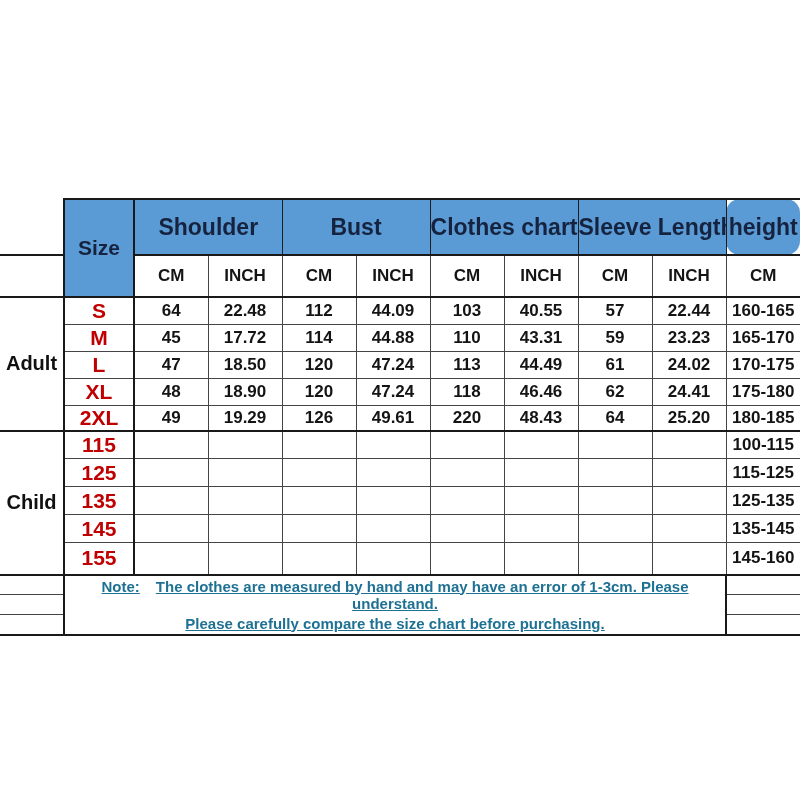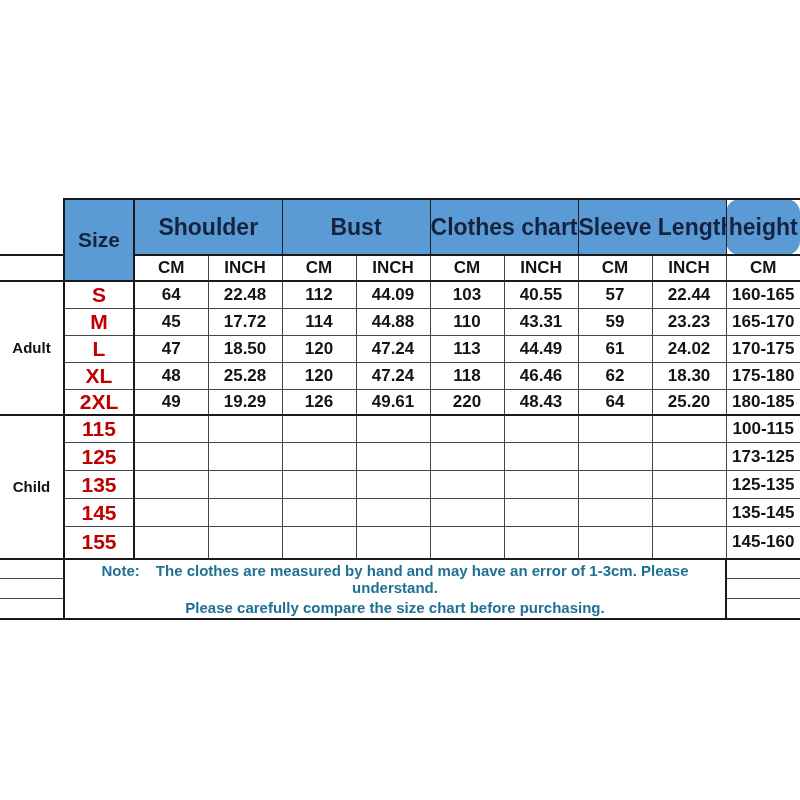--- a/index.html
+++ b/index.html
@@ -57,21 +57,21 @@
     border: 1px solid #454545;
     border-top: 2px solid #191919;
     border-bottom: 2px solid #191919;
     font-size: 17px;
   }
   .sub.last { border-right: none; }
   
   .rowgrp {
     border-bottom: 2px solid #191919;
     border-left: none;
-    font-size: 15px;
+    font-size: 20px;
     color: #111111;
     background: #ffffff;
   }
   
   .szcell {
     border-left: 2px solid #191919;
     border-right: 2px solid #191919;
     border-top: 1px solid #454545;
     border-bottom: 1px solid #454545;
     color: #c00000;
@@ -96,20 +96,21 @@
   .note-inner {
     display: flex;
     flex-direction: column;
     justify-content: center;
     gap: 3px;
     height: 58px;
     color: #1e7193;
     font-size: 15px;
     font-weight: 700;
     white-space: normal;
+    text-decoration: underline;
   }
   .note-l1 .note-text { margin-left: 16px; }
 </style>
 </head>
 <body>
 
 <div class="canvas">
   <table class="size-chart">
     <colgroup>
       <col style="width:64px">
@@ -129,21 +130,21 @@
         <tr style="height:56px">
       <td class="no-border"></td>
       <td class="blue corner" rowspan="2">Size</td>
       <td class="blue grp" colspan="2">Shoulder</td>
       <td class="blue grp" colspan="2">Bust</td>
       <td class="blue grp" colspan="2">Clothes chart</td>
       <td class="blue grp" colspan="2">Sleeve Length</td>
       <td class="blue grp last">height</td>
     </tr>
 
-    <tr style="height:26px">
+    <tr style="height:42px">
       <td class="m-sub"></td>
       <td class="sub">CM</td>
       <td class="sub">INCH</td>
       <td class="sub">CM</td>
       <td class="sub">INCH</td>
       <td class="sub">CM</td>
       <td class="sub">INCH</td>
       <td class="sub">CM</td>
       <td class="sub">INCH</td>
       <td class="sub last">CM</td>
@@ -182,27 +183,27 @@
       <td class="val">47.24</td>
       <td class="val">113</td>
       <td class="val">44.49</td>
       <td class="val">61</td>
       <td class="val">24.02</td>
       <td class="val last">170-175</td>
     </tr>
     <tr style="height:27px">
       <td class="szcell">XL</td>
       <td class="val">48</td>
-      <td class="val">25.28</td>
+      <td class="val">18.90</td>
       <td class="val">120</td>
       <td class="val">47.24</td>
       <td class="val">118</td>
       <td class="val">46.46</td>
       <td class="val">62</td>
-      <td class="val">18.30</td>
+      <td class="val">24.41</td>
       <td class="val last">175-180</td>
     </tr>
     <tr style="height:19px" class="sec-end">
       <td class="szcell">2XL</td>
       <td class="val">49</td>
       <td class="val">19.29</td>
       <td class="val">126</td>
       <td class="val">49.61</td>
       <td class="val">220</td>
       <td class="val">48.43</td>
@@ -227,21 +228,21 @@
     <tr style="height:28px">
       <td class="szcell">125</td>
       <td class="val"></td>
       <td class="val"></td>
       <td class="val"></td>
       <td class="val"></td>
       <td class="val"></td>
       <td class="val"></td>
       <td class="val"></td>
       <td class="val"></td>
-      <td class="val last">173-125</td>
+      <td class="val last">115-125</td>
     </tr>
     <tr style="height:28px">
       <td class="szcell">135</td>
       <td class="val"></td>
       <td class="val"></td>
       <td class="val"></td>
       <td class="val"></td>
       <td class="val"></td>
       <td class="val"></td>
       <td class="val"></td>

